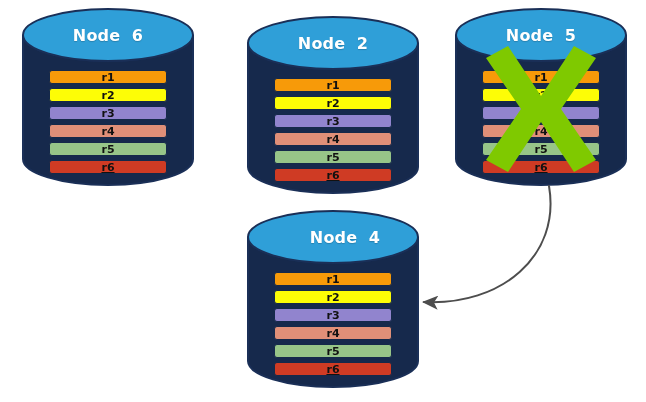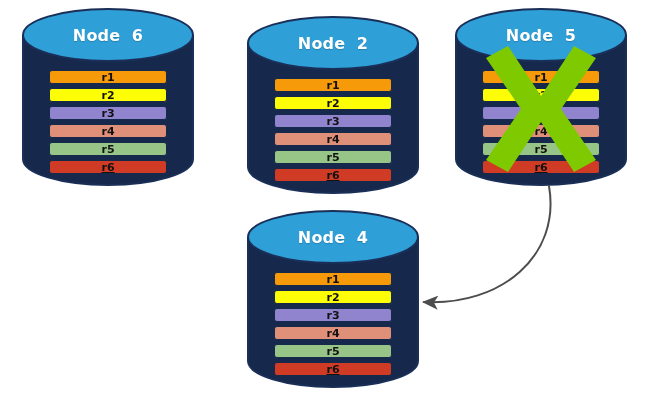--- a/index.html
+++ b/index.html
@@ -133,21 +133,21 @@
       </div>
       <svg class="fail-x" width="118" height="130" viewBox="0 0 118 130" style="left: 27px; top: 36px;">
         <path d="M 4,14 L 26,2 L 59,52 L 92,2 L 114,14 L 79,65 L 114,116 L 92,128 L 59,78 L 26,128 L 4,116 L 39,65 Z" fill="#7fc900"></path>
       </svg>
     </div>
     <div class="node" style="left: 247px; top: 210px; width: 172px; height: 178px;">
       <svg class="cyl-svg" width="172" height="178" viewBox="0 0 172 178">
         <path d="M 1,27 L 1,151 A 85,26 0 0 0 171,151 L 171,27 A 85,26 0 0 1 1,27 Z" fill="#16294c" stroke="#1a2f57" stroke-width="2"></path>
         <ellipse cx="86" cy="27" rx="85" ry="26" fill="#2f9fd8" stroke="#1a2f57" stroke-width="2"></ellipse>
       </svg>
-      <div class="node-title" style="top: 18px; color: rgb(255, 255, 255);">Node  4</div>
+      <div class="node-title" style="top: 18px; color: rgb(255, 255, 255); padding-left: 12px;">Node  4</div>
       <div class="records" style="top: 62px;">
         <div class="record" style="background: rgb(247, 154, 9); border-color: rgb(21, 41, 74); color: rgb(17, 17, 17); width: 118px;">r1</div>
         <div class="record" style="background: rgb(253, 253, 6); border-color: rgb(21, 41, 74); color: rgb(17, 17, 17); width: 118px;">r2</div>
         <div class="record" style="background: rgb(145, 132, 206); border-color: rgb(21, 41, 74); color: rgb(17, 17, 17); width: 118px;">r3</div>
         <div class="record" style="background: rgb(224, 143, 120); border-color: rgb(21, 41, 74); color: rgb(17, 17, 17); width: 118px;">r4</div>
         <div class="record" style="background: rgb(151, 197, 136); border-color: rgb(21, 41, 74); color: rgb(17, 17, 17); width: 118px;">r5</div>
         <div class="record" style="background: rgb(207, 59, 36); border-color: rgb(21, 41, 74); color: rgb(17, 17, 17); width: 118px;">r6</div>
       </div>
     </div>
   </div>

